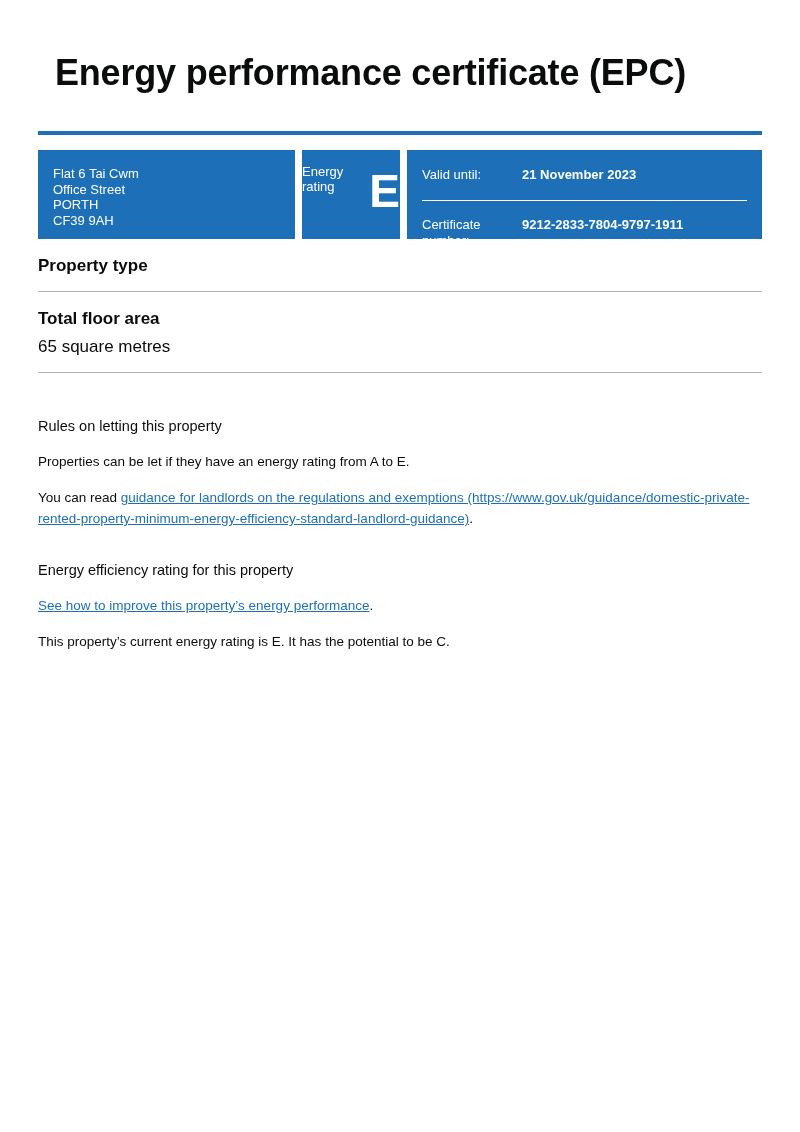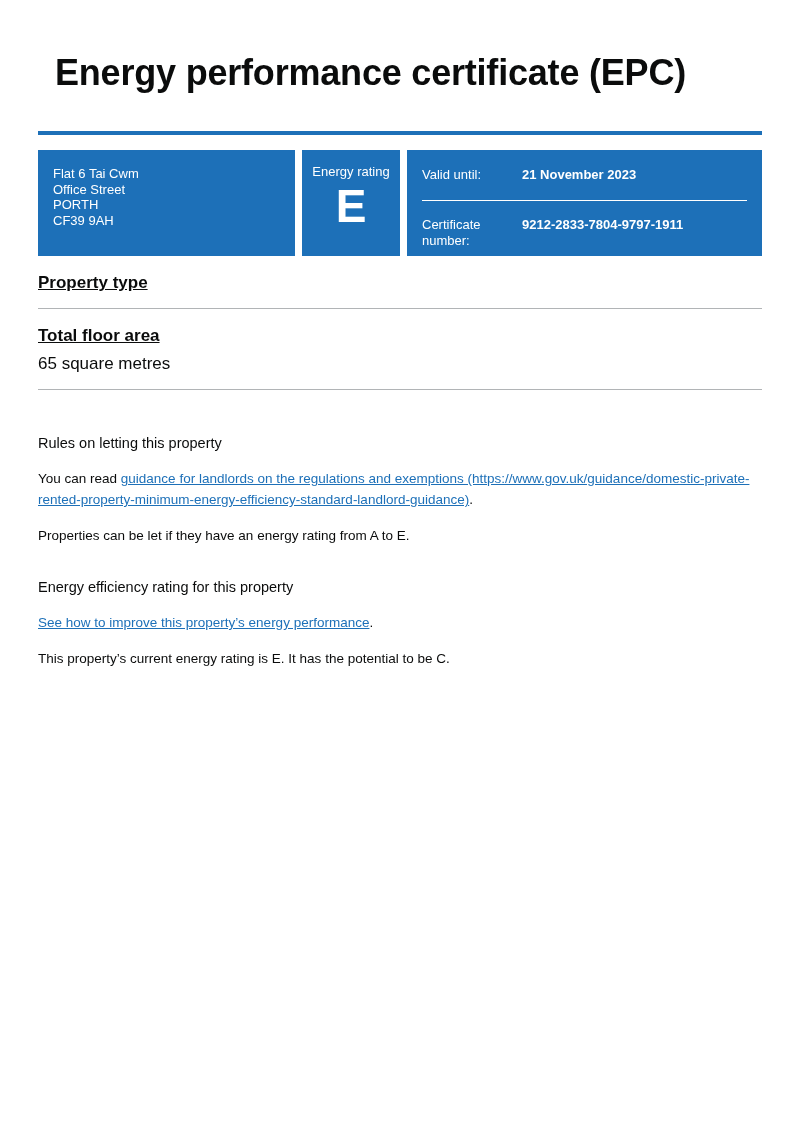--- a/index.html
+++ b/index.html
@@ -28,39 +28,39 @@
     border: none;
     height: 4px;
     background: #1d70b8;
     margin-top: 36px;
   }
   
   .banner {
     display: flex;
     gap: 7px;
     margin-top: 15px;
-    height: 106px;
+    height: 89px;
   }
   .banner-box {
     background: #1d70b8;
     color: #ffffff;
     font-size: 13px;
   }
   .address-box {
     width: 257px;
     flex: 0 0 257px;
     padding: 16px 15px;
     line-height: 15.5px;
   }
   .rating-box {
     width: 98px;
     flex: 0 0 98px;
     display: flex;
-    flex-direction: column;
-    align-items: center;
+    flex-direction: row;
+    align-items: flex-start;
     padding-top: 14px;
   }
   .rating-box .rating-label { font-size: 13px; }
   .rating-box .rating-letter {
     font-size: 46px;
     font-weight: bold;
     line-height: 50px;
     margin-top: 2px;
   }
   .validity-box {
@@ -78,21 +78,20 @@
   
   .summary-row {
     border-bottom: 1px solid #b1b4b6;
     padding: 16px 0 14px 0;
   }
   .summary-row:first-of-type { padding-top: 15px; }
   .summary-heading {
     font-size: 17px;
     font-weight: bold;
     line-height: 22px;
-    text-decoration: underline;
   }
   .summary-value {
     font-size: 17px;
     line-height: 22px;
     margin-top: 6px;
   }
   
   .section-heading {
     font-size: 14.5px;
     font-weight: normal;
@@ -150,23 +149,23 @@
     <div class="summary-heading">Property type</div>
   </div>
 
   <div class="summary-row">
     <div class="summary-heading">Total floor area</div>
     <div class="summary-value">65 square metres</div>
   </div>
 
   <h2 class="section-heading rules-heading">Rules on letting this property</h2>
 
+  <p class="body-text">Properties can be let if they have an energy rating from A to E.</p>
+
   <p class="body-text"><span>You can read </span><a class="doc-link">guidance for landlords on the regulations and exemptions (https://www.gov.uk/guidance/domestic-private-rented-property-minimum-energy-efficiency-standard-landlord-guidance)</a><span class="link-suffix">.</span></p>
-
-  <p class="body-text">Properties can be let if they have an energy rating from A to E.</p>
 
   <h2 class="section-heading rating-heading">Energy efficiency rating for this property</h2>
 
   <p class="body-text"><a class="doc-link">See how to improve this property’s energy performance</a><span class="link-suffix">.</span></p>
 
   <p class="body-text">This property’s current energy rating is E. It has the potential to be C.</p>
 
 </div>
 
 </body></html>

